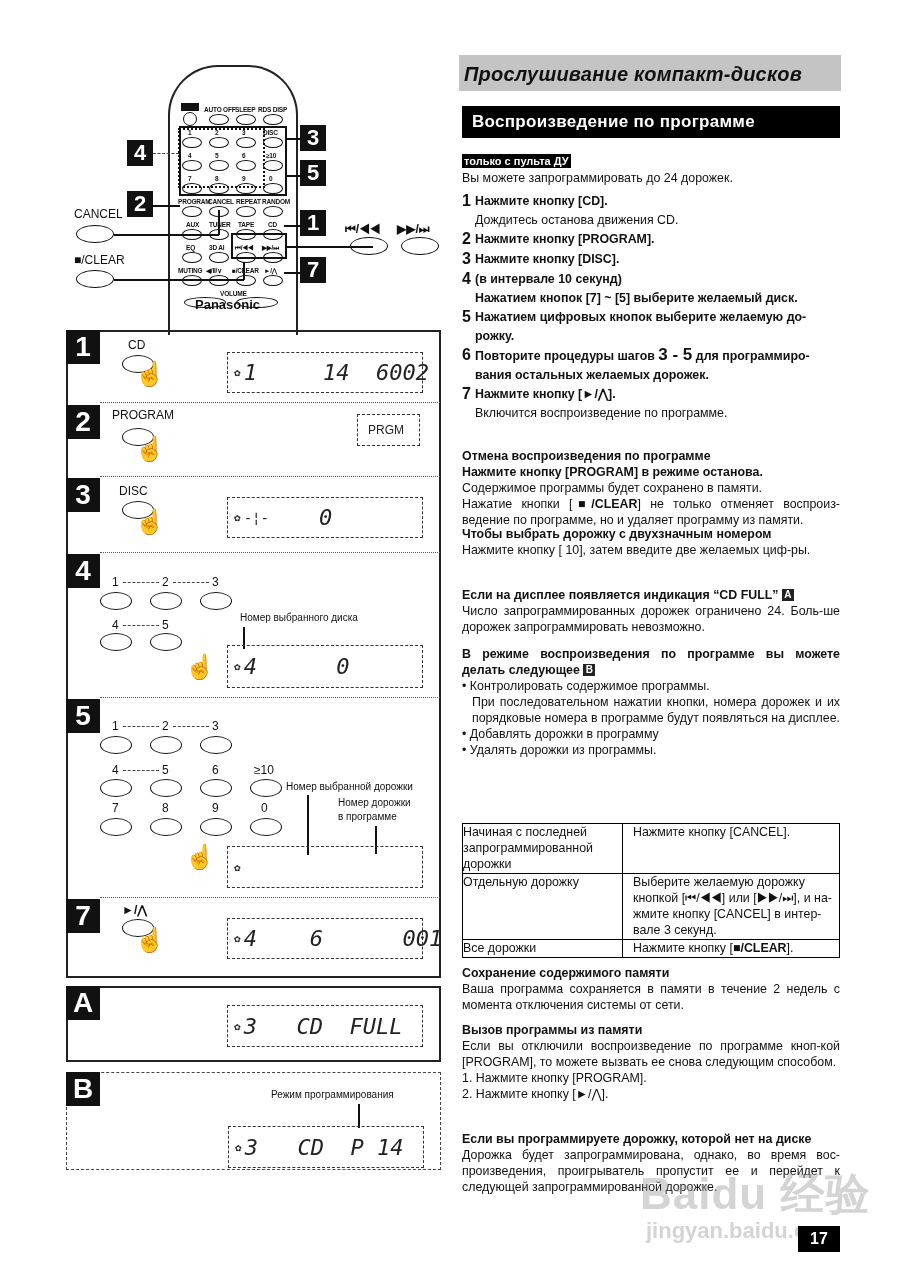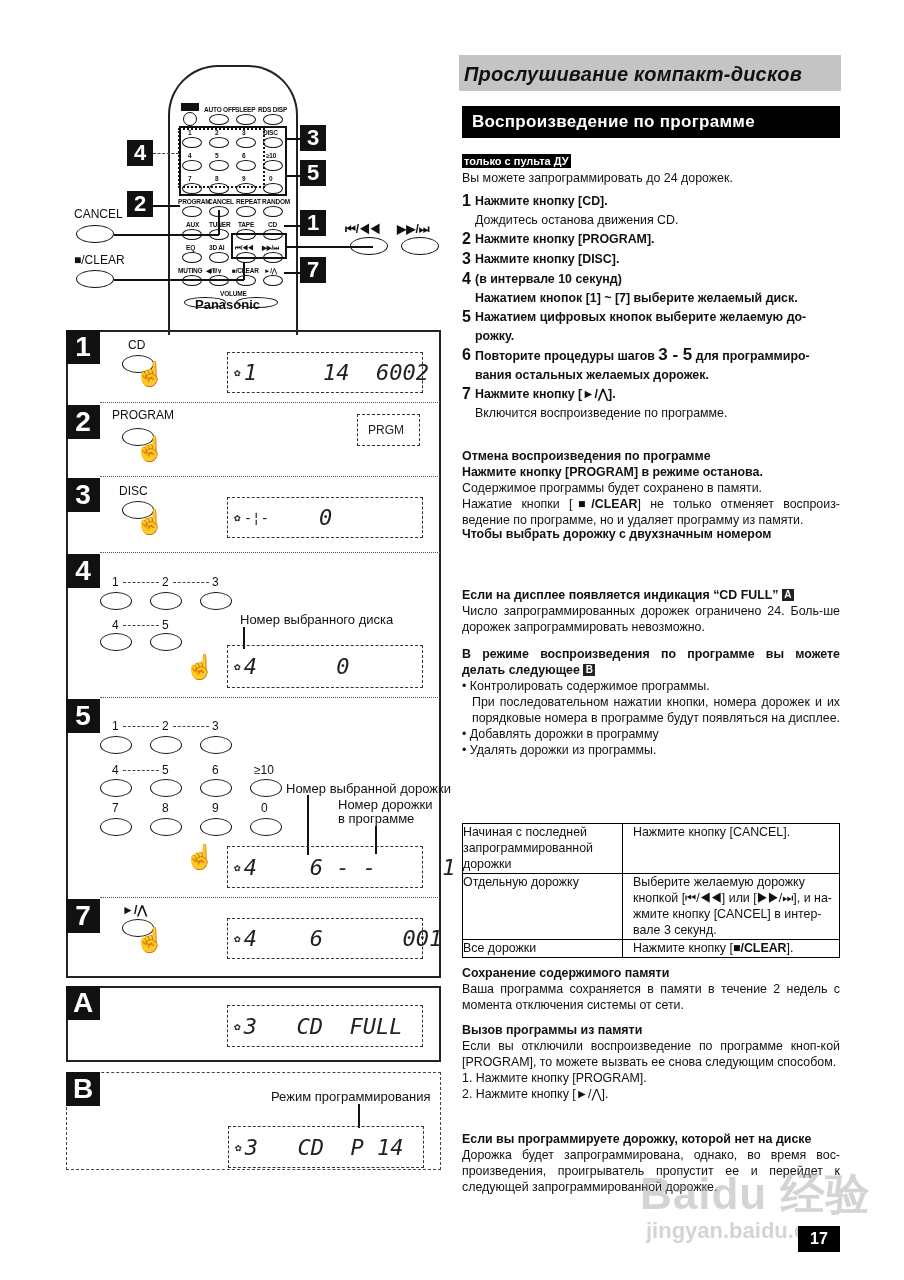--- a/index.html
+++ b/index.html
@@ -56,21 +56,21 @@
   .panelB { left: 66px; top: 1072px; width: 375px; height: 98px; border: 1.5px dashed #444; }
   .snum { position: absolute; width: 34px; height: 34px; background: #111; color: #fff; font-size: 28px;
           font-weight: bold; text-align: center; line-height: 34px; }
   .sep { position: absolute; left: 100px; width: 340px; border-top: 1.5px dotted #555; }
   .pbtn { position: absolute; width: 32px; height: 18px; border: 1.5px solid #111; border-radius: 50%; background: #fff; }
   .plbl { position: absolute; font-size: 12px; }
   .hand { position: absolute; font-size: 24px; line-height: 24px; color: #111; }
   .lcd { position: absolute; border: 1.5px dashed #333; font-family: "DejaVu Sans Mono", monospace; font-style: italic;
          color: #222; font-size: 22px; white-space: pre; padding-left: 6px; display: flex; align-items: center; }
   .lcd .disc-ic { font-size: 11px; font-style: normal; margin-right: 3px; }
-  .annot { position: absolute; font-size: 13px; white-space: nowrap; }
+  .annot { position: absolute; font-size: 10px; white-space: nowrap; }
   .vline { position: absolute; width: 1.5px; background: #111; }
   .dotline { position: absolute; border-top: 1px dashed #444; }
 </style>
 </head>
 <body>
 
 <div class="abs section-title">Прослушивание компакт-дисков</div>
 <div class="abs subsection-title">Воспроизведение по программе</div>
 <div class="abs badge-only">только с пульта ДУ</div>
 <div class="abs txt intro">Вы можете запрограммировать до 24 дорожек.</div>
@@ -86,21 +86,21 @@
       <span>Нажмите кнопку [PROGRAM].</span>
     </div>
   <div class="step">
       <span class="num">3</span>
       <span>Нажмите кнопку [DISC].</span>
     </div>
   <div class="step">
       <span class="num">4</span>
       <span>(в интервале 10 секунд)</span>
     </div>
-  <div class="step-sub">Нажатием кнопок [1] ~ [7] выберите желаемый диск.</div>
+  <div class="step-sub">Нажатием кнопок [7] ~ [5] выберите желаемый диск.</div>
   <div class="step">
       <span class="num">5</span>
       <span>Нажатием цифровых кнопок выберите желаемую до-</span>
     </div>
   <div class="step-sub">рожку.</div>
   <div class="step">
       <span class="num">6</span>
       <span><span>Повторите процедуры шагов </span><span style="font-size:17px">3 - 5</span><span> для программиро-</span></span>
     </div>
   <div class="step-sub">вания остальных желаемых дорожек.</div>
@@ -113,20 +113,21 @@
 
 <div class="abs block txt justify" style="top:448px;">
   <div class="b">Отмена воспроизведения по программе</div>
   <div class="b">Нажмите кнопку [PROGRAM] в режиме останова.</div>
   <div>Содержимое программы будет сохранено  в памяти.</div>
   <div><span>Нажатие кнопки [</span><b>■/CLEAR</b><span>] не только отменяет воспроиз-ведение по программе, но и удаляет программу из памяти.</span></div>
 </div>
 
 <div class="abs block txt justify" style="top:526px;">
   <div class="b">Чтобы выбрать дорожку с двухзначным номером</div>
+  <div>Нажмите кнопку [  10], затем введите две желаемых циф-ры.</div>
 </div>
 
 <div class="abs block txt justify" style="top:587px;">
   <div class="b"><span>Если на дисплее появляется индикация “CD FULL”</span> <span class="mark">A</span></div>
   <div>Число запрограммированных дорожек ограничено 24. Боль-ше дорожек запрограммировать невозможно.</div>
 </div>
 
 <div class="abs block txt justify" style="top:646px;">
   <div class="b"><span>В режиме воспроизведения по программе вы можете делать следующее</span> <span class="mark">B</span></div>
   <div class="bul">• <span>Контролировать содержимое программы.</span></div>
@@ -358,21 +359,21 @@
 <div class="pbtn" style="left:100px;top:818px"></div>
 <div class="pbtn" style="left:150px;top:818px"></div>
 <div class="pbtn" style="left:200px;top:818px"></div>
 <div class="pbtn" style="left:250px;top:818px"></div>
 <div class="hand" style="left:185px;top:845px">☝</div>
 <div class="annot" style="left:286px;top:781px">Номер выбранной дорожки</div>
 <div class="annot" style="left:338px;top:797px">Номер дорожки</div>
 <div class="annot" style="left:338px;top:811px">в программе</div>
 <div class="vline" style="left:307px;top:795px;height:60px"></div>
 <div class="vline" style="left:375px;top:826px;height:28px"></div>
-<div class="lcd" style="left:227px;top:846px;width:196px;height:42px"><span class="disc-ic">✿</span><span>4    6 - -     1</span></div>
+<div class="lcd" style="left:227px;top:846px;width:196px;height:42px"><span class="disc-ic">✿</span></div>
 <div class="sep" style="top:897px"></div>
 
 <div class="snum" style="left:66px;top:899px">7</div>
 <div class="plbl" style="left:122px;top:903px;font-weight:bold">►/⋀</div>
 <div class="pbtn" style="left:122px;top:919px"></div>
 <div class="hand" style="left:135px;top:928px">☝</div>
 <div class="lcd" style="left:227px;top:918px;width:196px;height:41px"><span class="disc-ic">✿</span><span>4    6      001</span></div>
 
 <div class="abs panelA"></div>
 <div class="snum" style="left:66px;top:986px">A</div>

